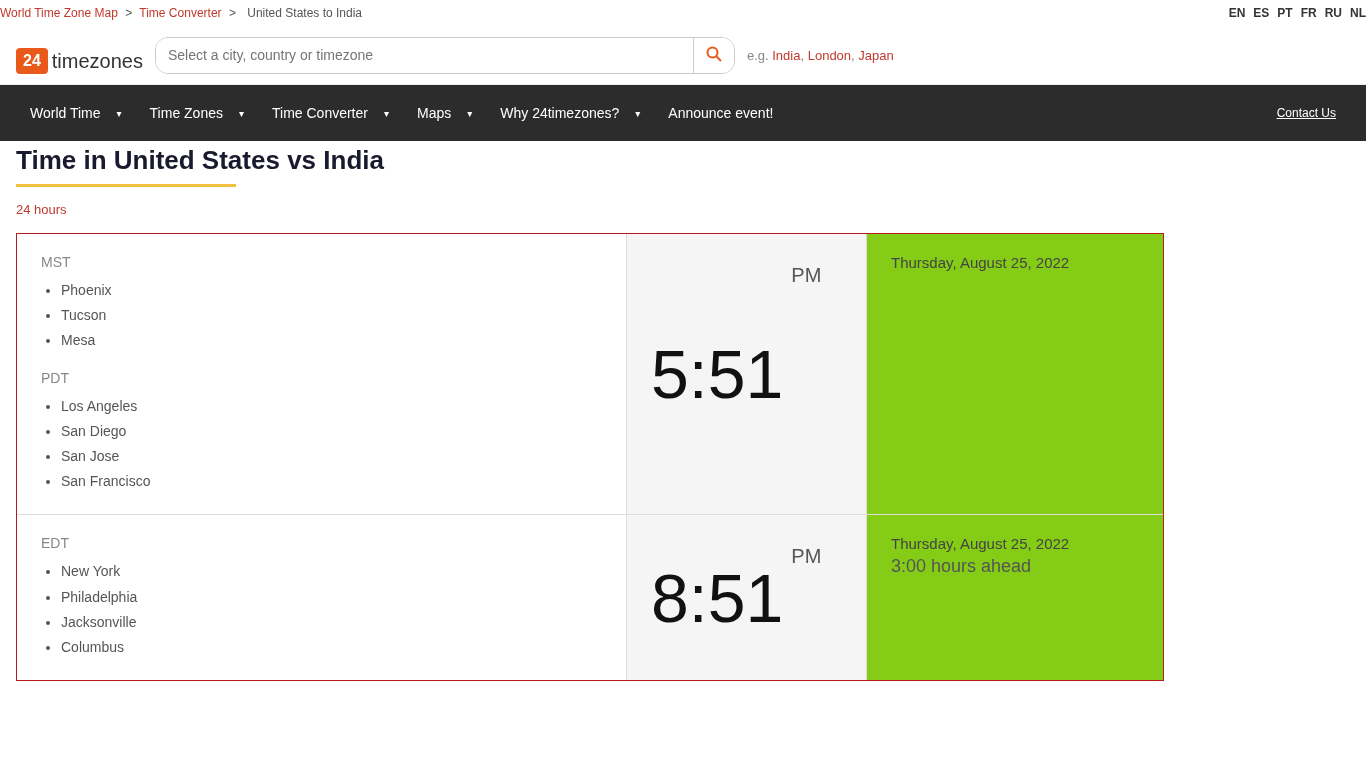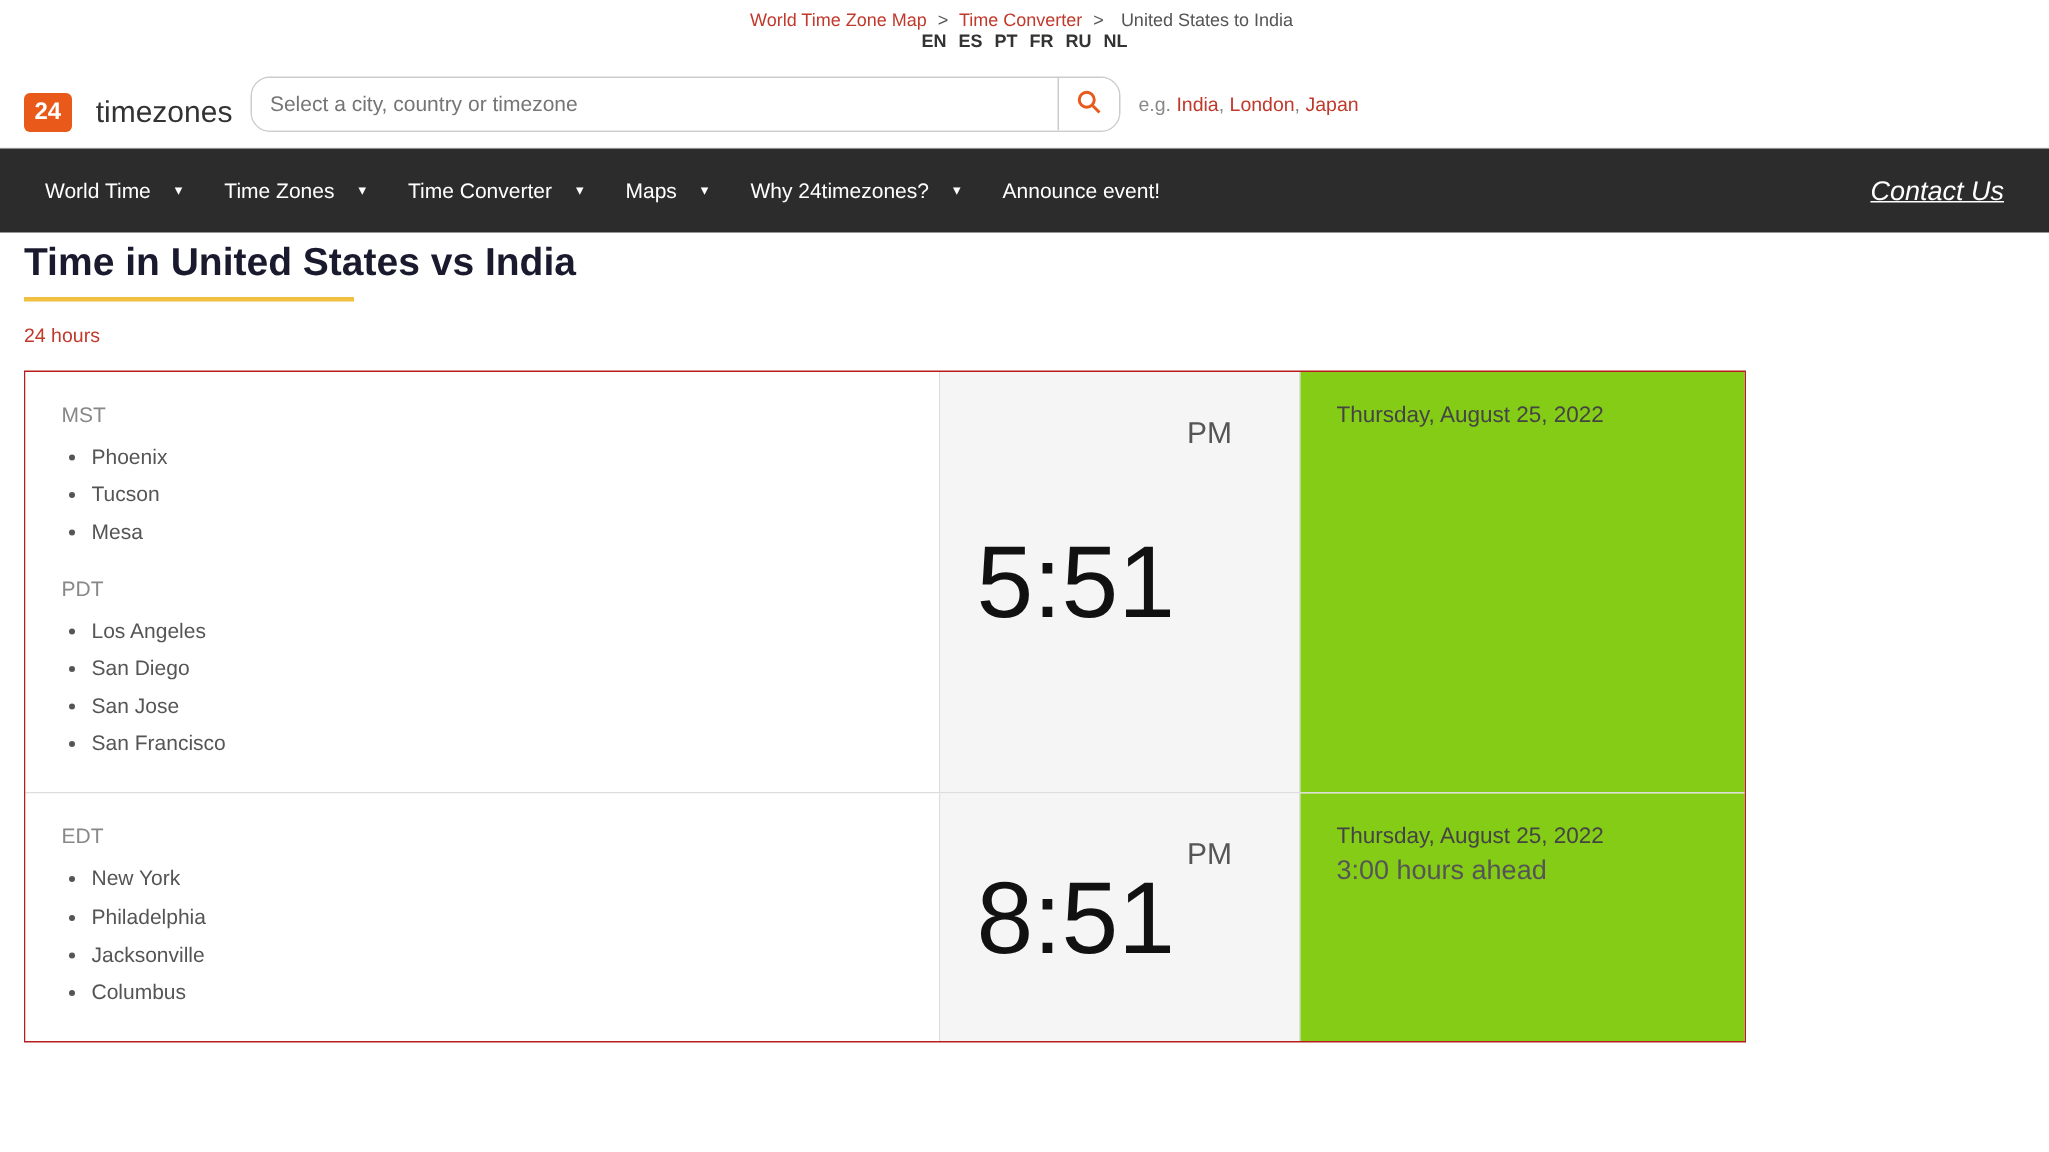--- a/index.html
+++ b/index.html
@@ -6,39 +6,38 @@
     body { font-family: Arial, sans-serif; font-size: 14px; color: #333; background: #fff; }
 
     
     .top-bar {
       display: flex;
       justify-content: space-between;
       align-items: center;
       padding: 6px 0;
       font-size: 12px;
       color: #555;
-      flex-direction: column;
     }
     .breadcrumb a { color: #c0392b; text-decoration: none; }
     .breadcrumb span { color: #555; margin: 0 4px; }
     .lang-links { display: flex; gap: 8px; }
     .lang-links a { color: #333; text-decoration: none; font-size: 12px; font-weight: bold; }
 
     
     .header {
       display: flex;
       align-items: center;
       padding: 10px 16px;
       gap: 12px;
       border-bottom: 1px solid #eee;
     }
     .logo {
       display: flex;
       align-items: center;
-      gap: 16px;
+      gap: 4px;
       text-decoration: none;
       margin-top: 12px;
     }
     .logo-box {
       background: #e8591a;
       color: white;
       font-weight: bold;
       font-size: 16px;
       padding: 4px 7px;
       border-radius: 4px;
@@ -104,23 +103,22 @@
       text-decoration: none;
     }
     .nav-chevron { font-size: 10px; }
     .nav-contact {
       color: #fff;
       padding: 0 14px;
       height: 44px;
       display: flex;
       align-items: center;
       cursor: pointer;
-      font-size: 18px;
+      font-size: 12px;
       margin-left: auto;
-      font-style: italic;
     }
 
     
     .main { padding: 4px 16px; max-width: 1180px; }
     .page-title {
       font-size: 26px;
       font-weight: bold;
       color: #1a1a2e;
       margin-bottom: 8px;
     }

